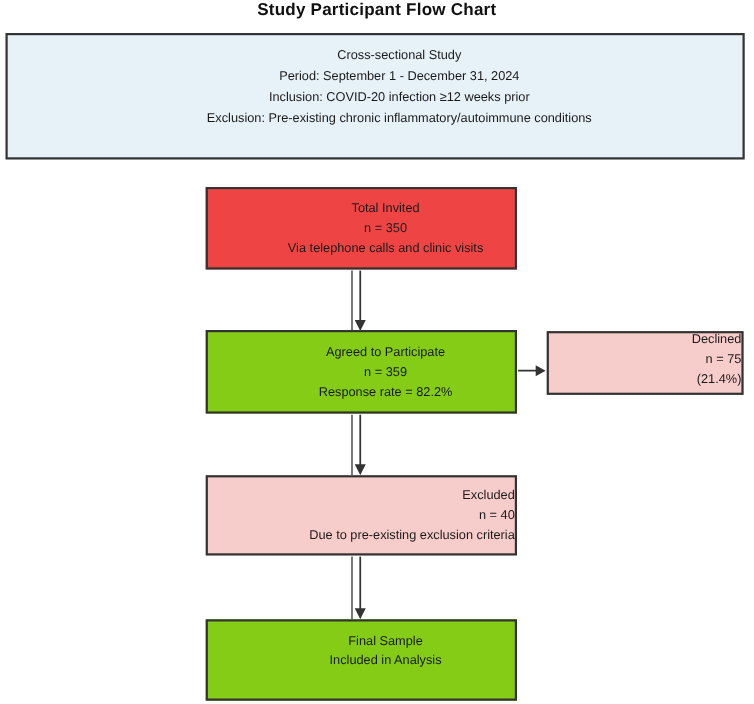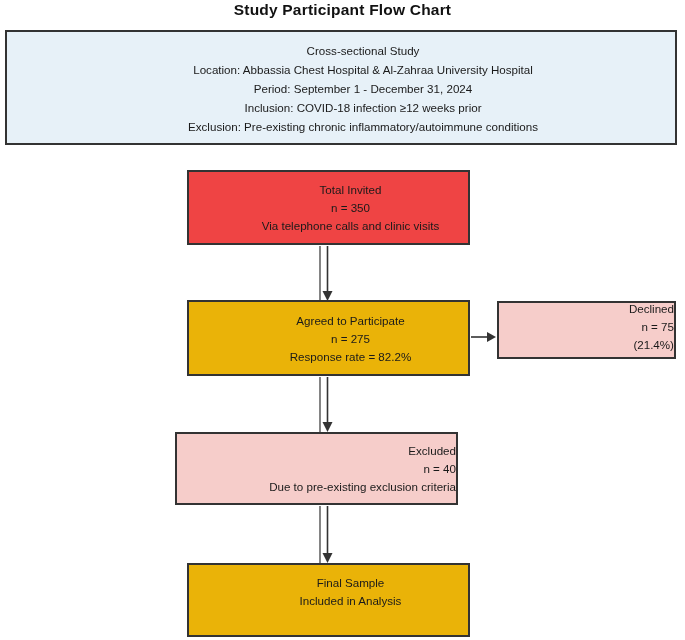--- a/index.html
+++ b/index.html
@@ -32,27 +32,27 @@
   }
   .box .ln { line-height: 18px; white-space: nowrap; margin-left: 44px; }
   .info {
     left: 5px; top: 30px;
     width: 672px; height: 115px;
     background: #e7f1f8;
     padding-top: 9px;
   }
   .info .ln { line-height: 19px; }
   .fill-yellow { background: #ef4444; }
-  .fill-green  { background: #eab308; }
+  .fill-green  { background: #84cc16; }
   .fill-pink   { background: #f6cdca; text-align: right; }
   .node-total    { left: 187px; top: 170px; width: 283px; height: 75px; padding-top: 9px; }
   .node-agreed   { left: 187px; top: 300px; width: 283px; height: 76px; padding-top: 10px; }
   .node-declined { left: 497px; top: 301px; width: 179px; height: 58px; padding-top: 0; }
   .node-declined .ln:first-child { margin-top: -3px; }
-  .node-excluded { left: 175px; top: 432px; width: 283px; height: 73px; padding-top: 8px; }
+  .node-excluded { left: 187px; top: 432px; width: 283px; height: 73px; padding-top: 8px; }
   .node-final    { left: 187px; top: 563px; width: 283px; height: 74px; padding-top: 9px; }
   .arrows {
     position: absolute;
     left: 0; top: 0;
     width: 685px; height: 640px;
     pointer-events: none;
   }
 </style>
 </head>
 <body>
@@ -74,35 +74,34 @@
 
     <line x1="320" y1="506" x2="320" y2="563" stroke="#333333" stroke-width="1.2"></line>
     <line x1="327.5" y1="506" x2="327.5" y2="554" stroke="#333333" stroke-width="1.6"></line>
     <polygon points="322.5,553 332.5,553 327.5,563" fill="#333333"></polygon>
   </svg>
 
   <div class="title">Study Participant Flow Chart</div>
 
   <div class="box info">
     <div class="ln">Cross-sectional Study</div>
-    <div class="ln">Location: Abbassia Chest Hospital &amp; Al-Zahraa University Hospital</div>
     <div class="ln">Period: September 1 - December 31, 2024</div>
-    <div class="ln">Inclusion: COVID-18 infection ≥12 weeks prior</div>
+    <div class="ln">Inclusion: COVID-20 infection ≥12 weeks prior</div>
     <div class="ln">Exclusion: Pre-existing chronic inflammatory/autoimmune conditions</div>
   </div>
 
   <div class="box fill-yellow node-total">
     <div class="ln">Total Invited</div>
     <div class="ln">n = 350</div>
     <div class="ln">Via telephone calls and clinic visits</div>
   </div>
 
   <div class="box fill-green node-agreed">
     <div class="ln">Agreed to Participate</div>
-    <div class="ln">n = 275</div>
+    <div class="ln">n = 359</div>
     <div class="ln">Response rate = 82.2%</div>
   </div>
 
   <div class="box fill-pink node-declined">
     <div class="ln">Declined</div>
     <div class="ln">n = 75</div>
     <div class="ln">(21.4%)</div>
   </div>
 
   <div class="box fill-pink node-excluded">

